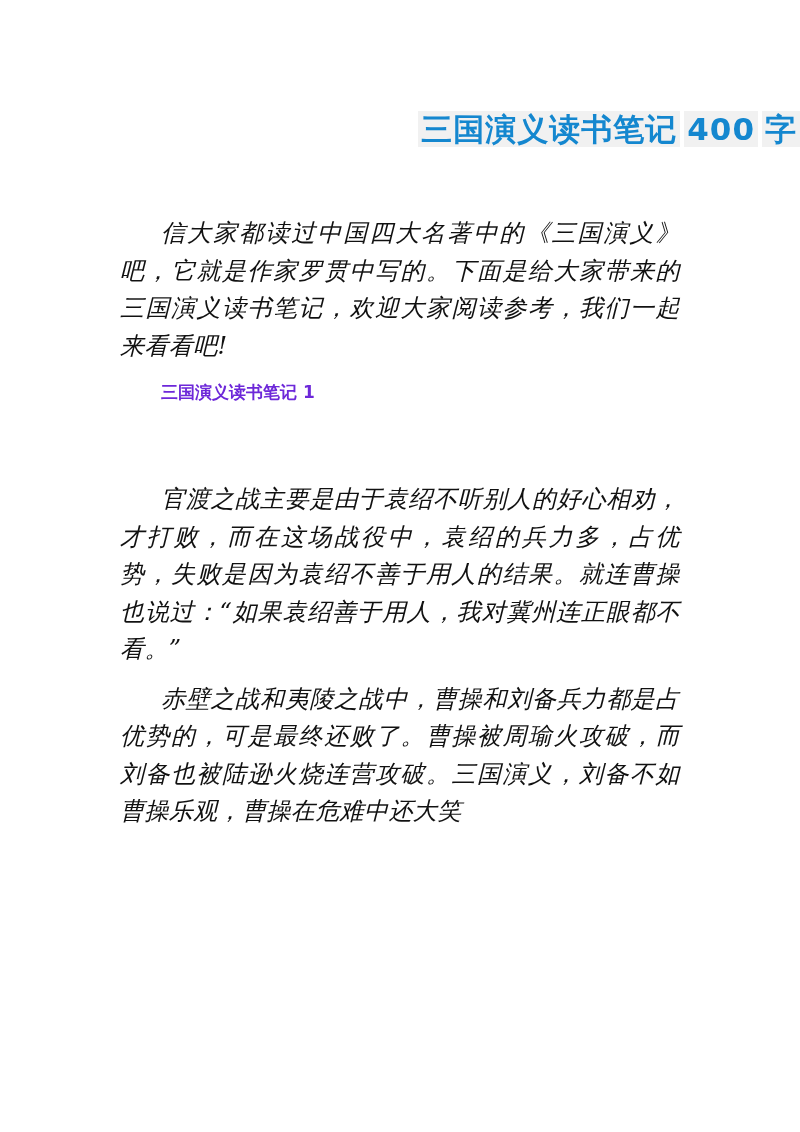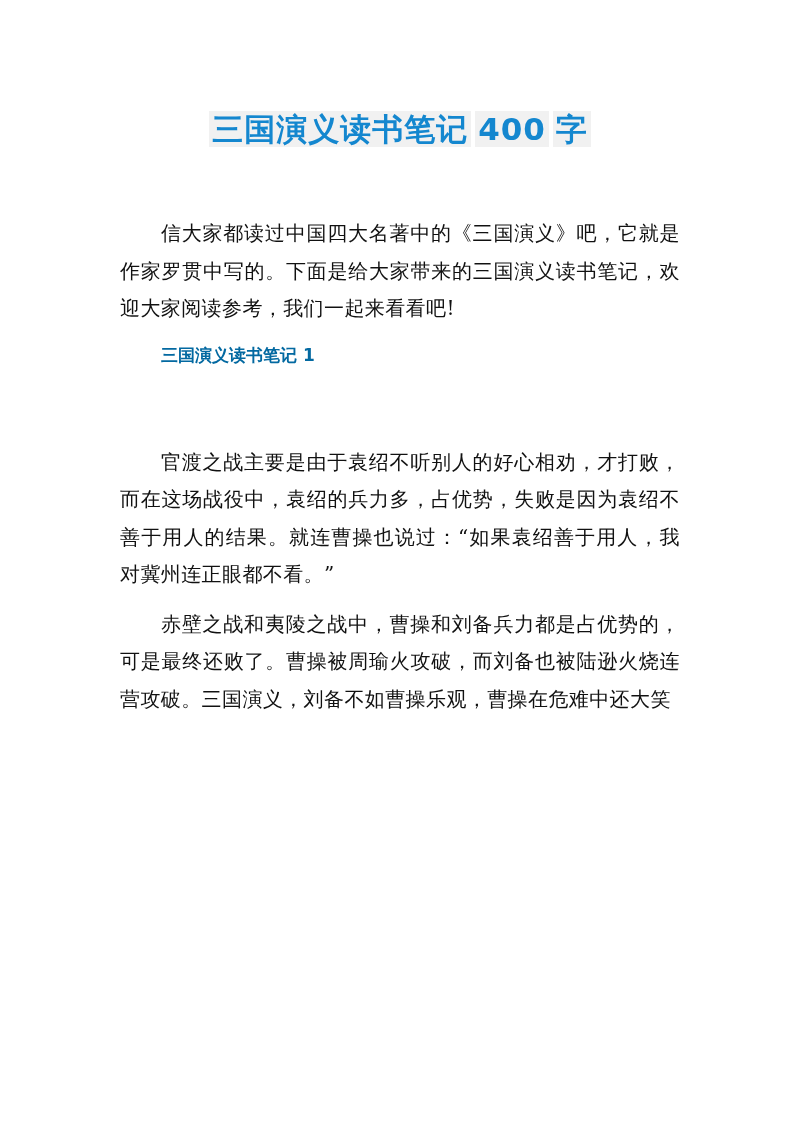--- a/index.html
+++ b/index.html
@@ -1,28 +1,28 @@
 <!DOCTYPE html>
 <html><head>
 <meta charset="utf-8">
 <style>
   html, body { margin: 0; padding: 0; background: #ffffff; }
   body { width: 800px; height: 1132px; position: relative; overflow: hidden;
          font-family: "DejaVu Serif", "Liberation Serif", serif; color: #111; }
-  .title { position: absolute; top: 106px; left: 0; width: 800px; text-align: center;
+  .title { position: absolute; top: 106px; left: 0; width: 800px; text-align: right;
            font-family: "DejaVu Sans", "Liberation Sans", sans-serif; font-weight: bold;
            font-size: 31px; line-height: 46px; color: #1487cf; letter-spacing: 1px; }
   .title .run { background: #f1f1f1; padding: 0 3px; }
   .content { position: absolute; left: 120px; top: 215px; width: 560px; }
-  p.para { margin: 0; font-size: 20px; line-height: 37.5px; text-indent: 41px;
-           letter-spacing: 0.4px; text-align: justify; }
+  p.para { margin: 0; font-size: 24px; line-height: 37.5px; text-indent: 41px;
+           letter-spacing: 0.4px; text-align: justify; font-style: italic; }
   .gap-s { height: 12px; }
   .gap-l { height: 50px; }
   h2.sub { margin: 0; padding-left: 41px; font-family: "DejaVu Sans", "Liberation Sans", sans-serif;
-           font-weight: bold; font-size: 17px; line-height: 30px; color: #0369a1; }
+           font-weight: bold; font-size: 17px; line-height: 30px; color: #6d28d9; }
 </style>
 </head>
 <body>
 
 <div class="title">
   <span class="run">三国演义读书笔记</span><span class="run" style="margin-left:4px">400</span><span class="run" style="margin-left:4px">字</span>
 </div>
 
 <div class="content">
   <p class="para">信大家都读过中国四大名著中的《三国演义》吧，它就是作家罗贯中写的。下面是给大家带来的三国演义读书笔记，欢迎大家阅读参考，我们一起来看看吧!</p>

